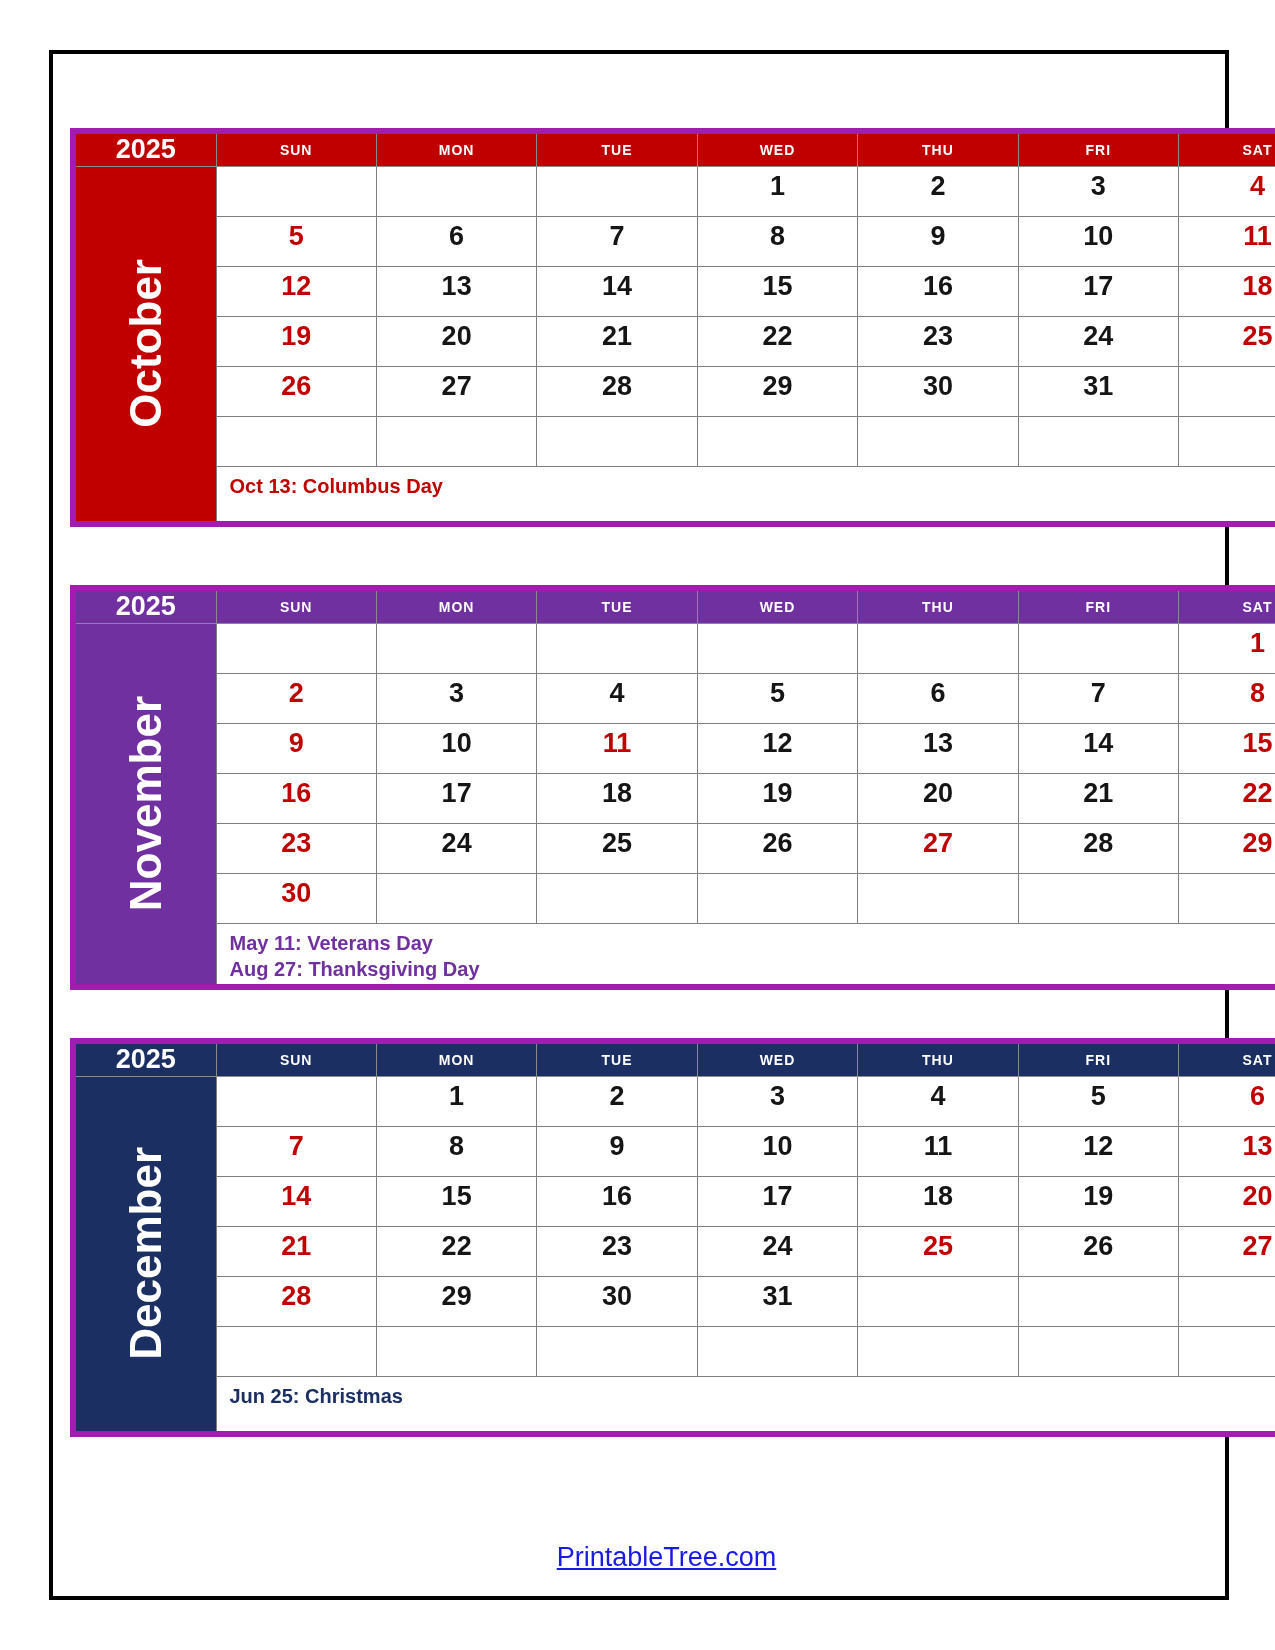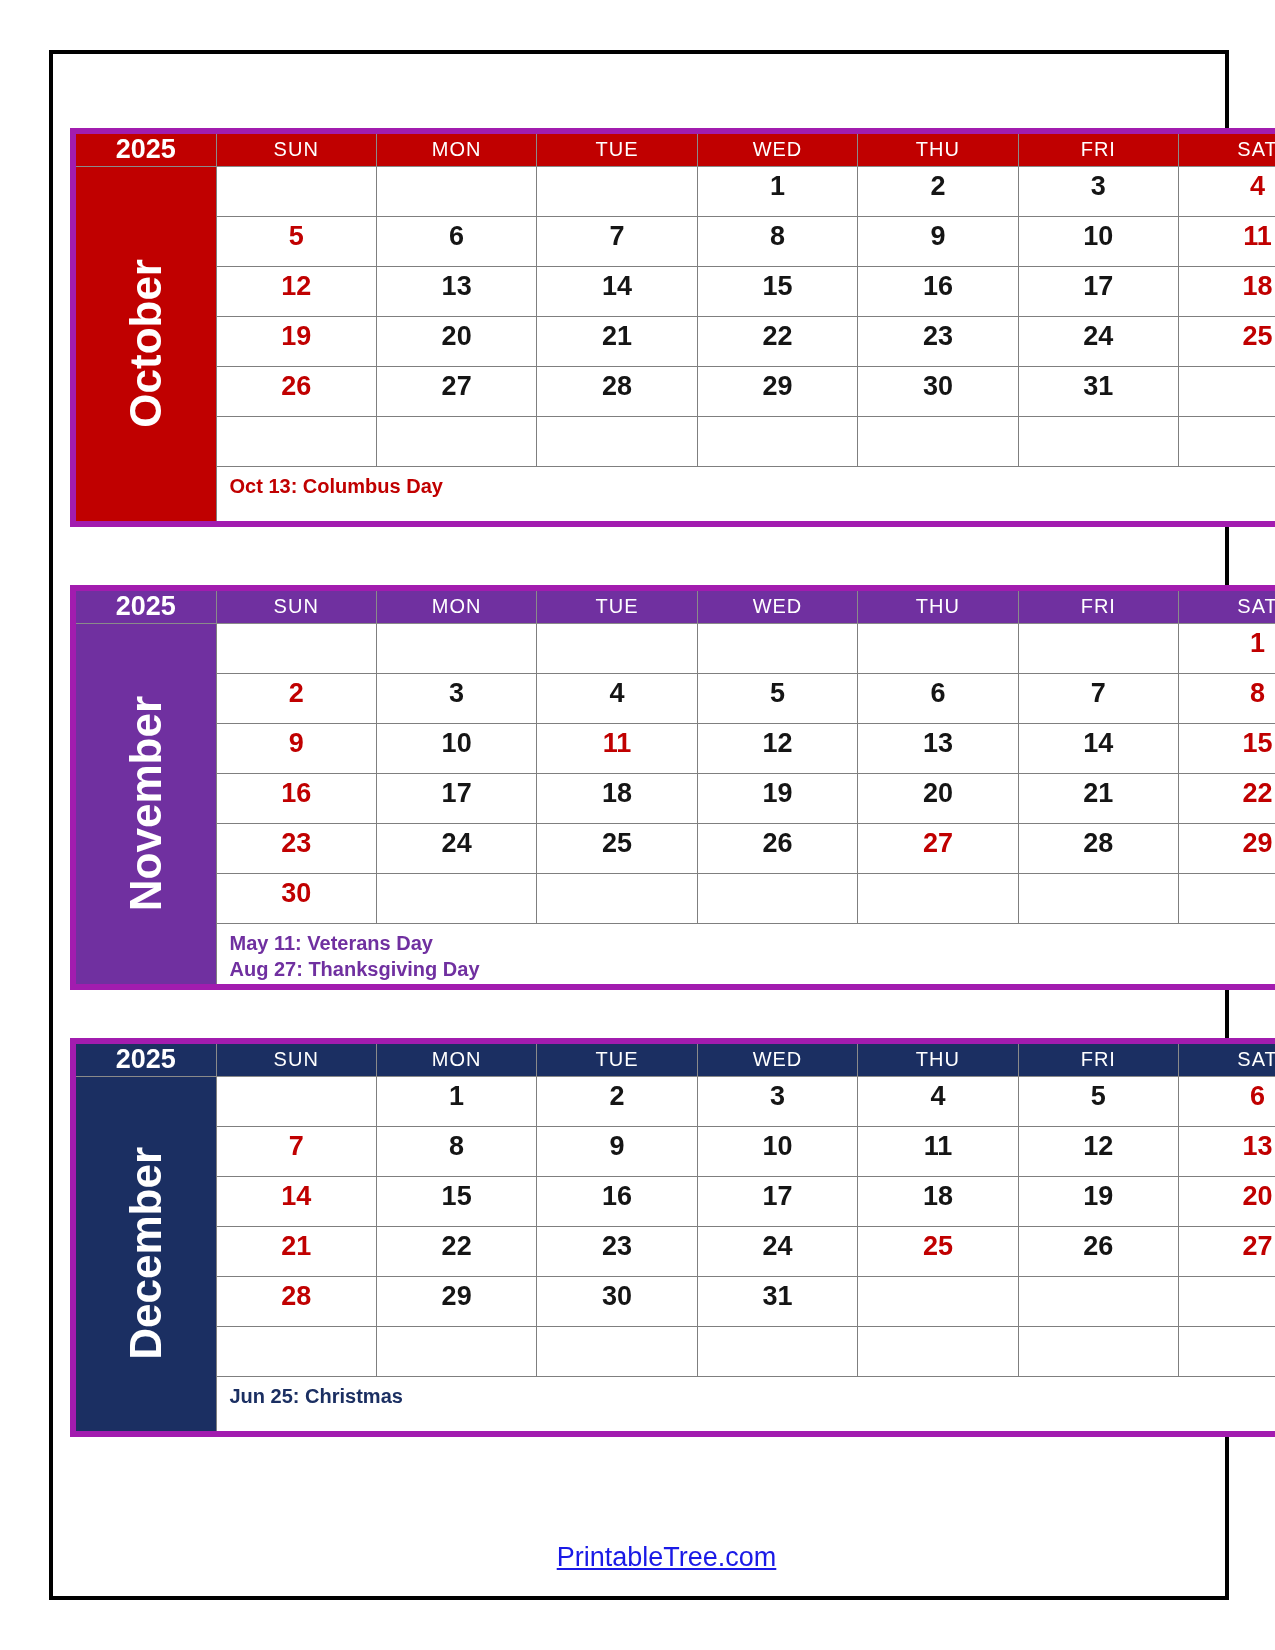--- a/index.html
+++ b/index.html
@@ -24,21 +24,21 @@
   #month-1 { top: 585px; }
   #month-2 { top: 1038px; }
   col.c-name { width: 143px; }
   th, td { border: 1px solid #7f7f7f; padding: 0; }
   thead td.year-cell, thead th.weekday {
     background: var(--theme); color: #ffffff;
     height: 35px; text-align: center; vertical-align: middle;
     border-color: #8a8a8a;
   }
   .year-cell { font-size: 27px; font-weight: bold; }
-  th.weekday { font-size: 20px; font-weight: normal; letter-spacing: 1px; margin-top: 31px; }
+  th.weekday { font-size: 14px; font-weight: bold; letter-spacing: 1px; margin-top: 31px; }
   td.name-cell {
     background: var(--theme); color: #fff;
     text-align: center; vertical-align: middle;
   }
   .vert {
     writing-mode: vertical-rl; transform: rotate(180deg);
     font-size: 44px; font-weight: bold; line-height: 1;
     margin: 0 auto; color: #ffffff; white-space: nowrap;
   }
   td.date-cell {

